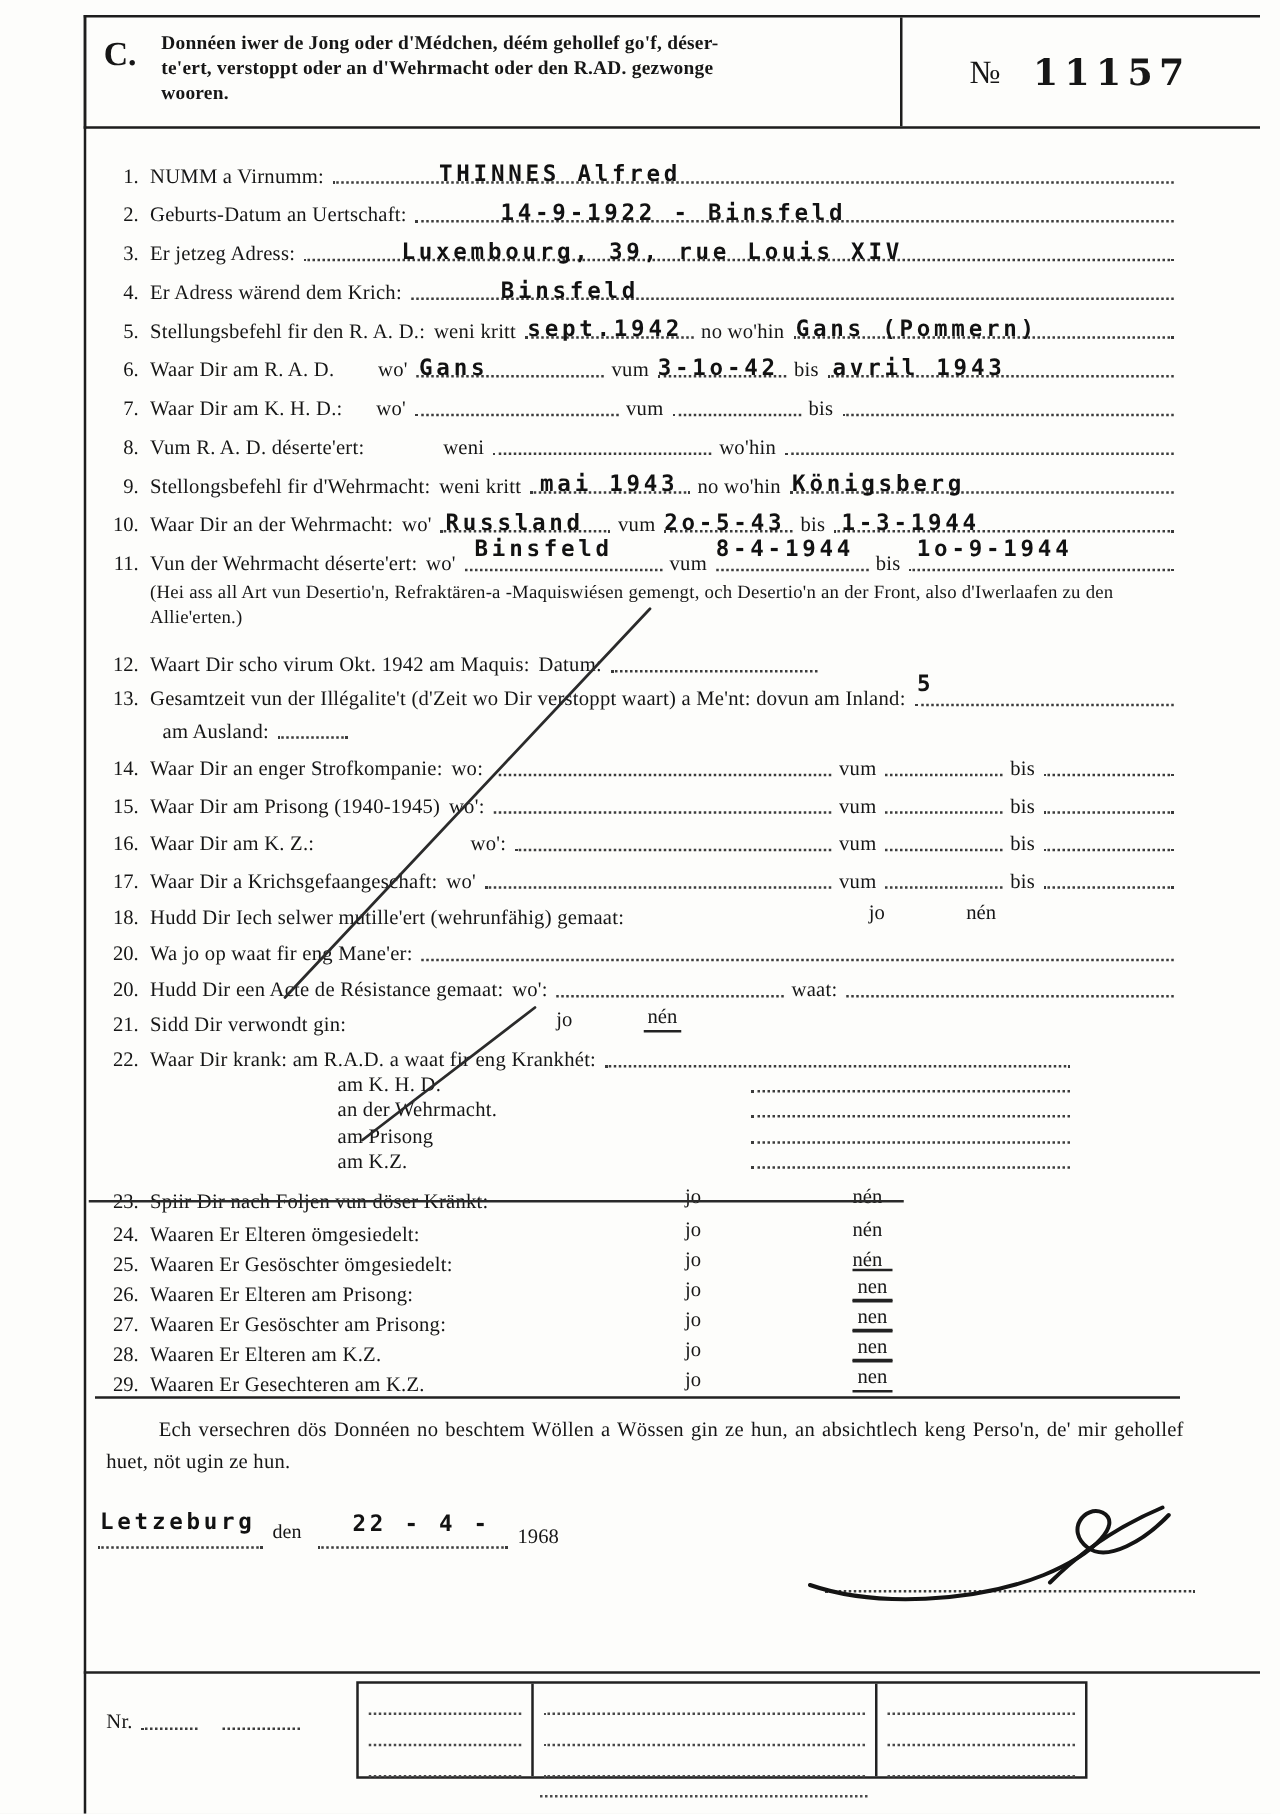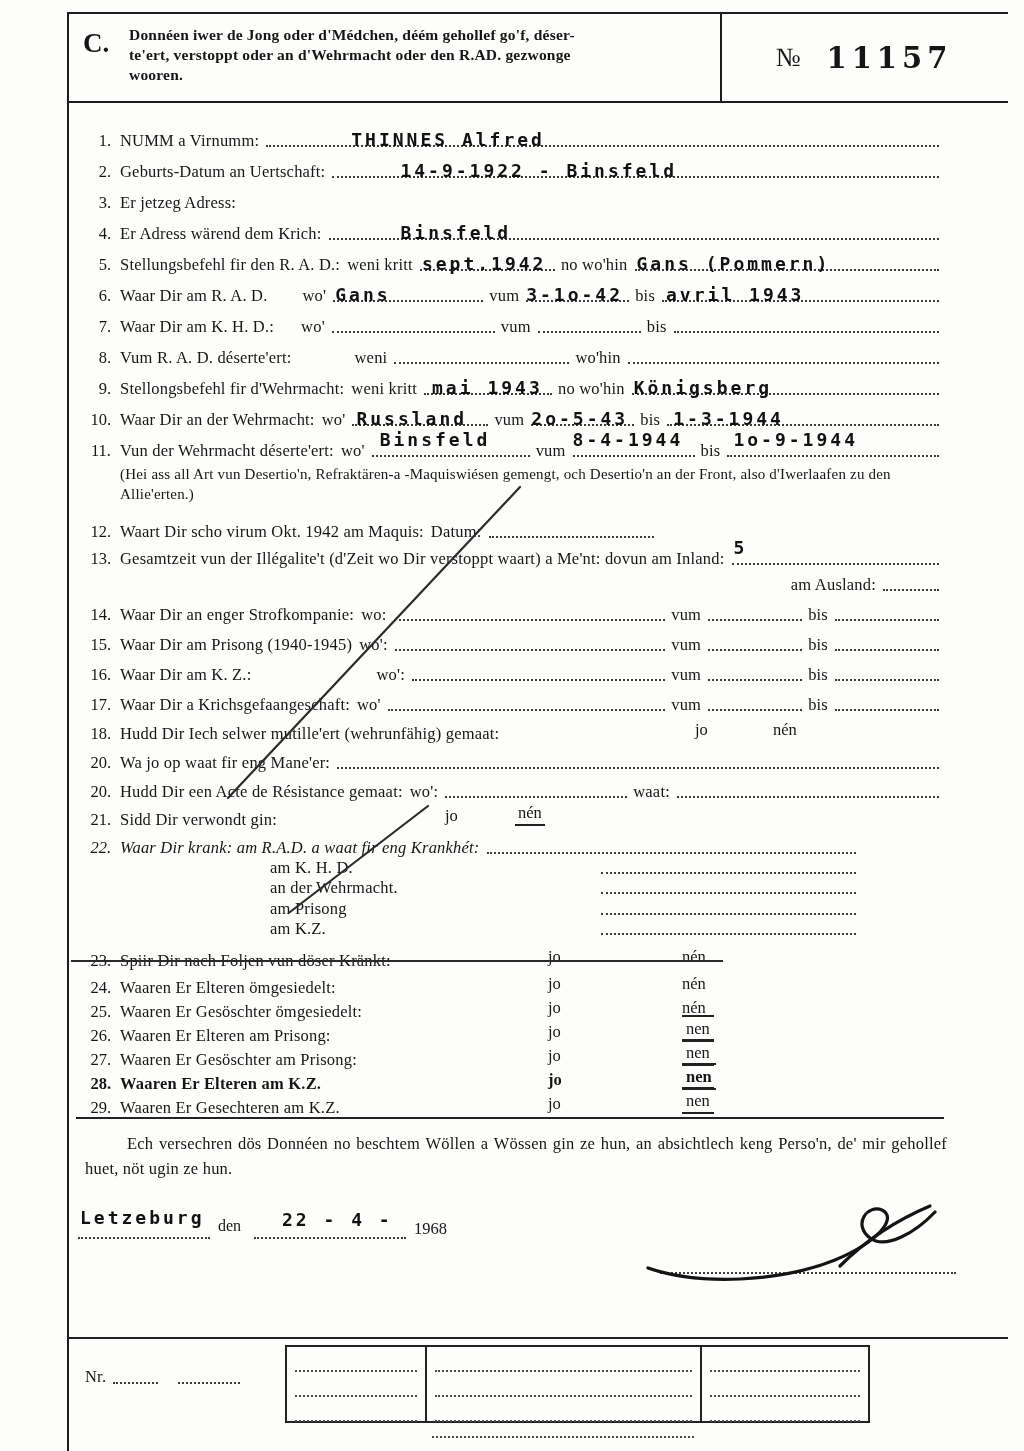--- a/index.html
+++ b/index.html
@@ -129,20 +129,23 @@
       <div class="row" style="height: 31px;">
         <span class="num">2.</span>
         <span class="lbl">Geburts-Datum an Uertschaft:</span>
         <span class="fill grow">
           <span class="typed" style="left: 55px; margin-left: 13px;">14-9-1922 -  Binsfeld</span>
         </span>
       </div>
       <div class="row" style="height: 31px;">
         <span class="num">3.</span>
         <span class="lbl">Er jetzeg Adress:</span>
+        <span class="fill grow">
+          <span class="typed" style="left: 78px;">Luxembourg, 39, rue Louis XIV</span>
+        </span>
       </div>
       <div class="row" style="height: 31px;">
         <span class="num">4.</span>
         <span class="lbl">Er Adress wärend dem Krich:</span>
         <span class="fill grow">
           <span class="typed" style="left: 72px;">Binsfeld</span>
         </span>
       </div>
       <div class="row" style="height: 31px;">
         <span class="num">5.</span>
@@ -244,21 +247,21 @@
         <span class="lbl">Datum:</span>
         <span class="fill" style="width: 165px;"></span>
       </div>
       <div class="row" style="height: 27px;">
         <span class="num">13.</span>
         <span class="lbl">Gesamtzeit vun der Illégalite't (d'Zeit wo Dir verstoppt waart) a Me'nt: dovun am Inland:</span>
         <span class="fill grow">
           <span class="typed raised" style="left: 2px;">5</span>
         </span>
       </div>
-      <div class="row" style="height: 26px; justify-content: flex-end;">
+      <div class="row" style="height: 26px;">
         <span class="num" style="width: 36px;"></span>
         <span class="lbl">am Ausland:</span>
         <span class="fill" style="width: 56px;"></span>
       </div>
       <div class="row" style="height: 30px;">
         <span class="num">14.</span>
         <span class="lbl">Waar Dir an enger Strofkompanie:</span>
         <span class="lbl">wo:</span>
         <span class="fill grow"></span>
         <span class="lbl">vum</span>
@@ -315,21 +318,21 @@
         <span class="fill" style="width: 182px;"></span>
         <span class="lbl">waat:</span>
         <span class="fill grow"></span>
       </div>
       <div class="row" style="height: 28px;">
         <span class="num">21.</span>
         <span class="lbl">Sidd Dir verwondt gin:</span>
         <span class="jon" style="left: 360px;">jo</span>
         <span class="jon underlined" style="left: 430px;">nén</span>
       </div>
-      <div class="row" style="height: 28px; font-style: italic;">
+      <div class="row" style="height: 28px;">
         <span class="num">22.</span>
         <span class="lbl">Waar Dir krank: am R.A.D. a waat fir eng Krankhét:</span>
         <span class="fill grow"></span>
         <span class="sp" style="width: 83px;"></span>
       </div>
       <div class="row" style="height: 20px;">
         <span class="num" style="width: 176px;"></span>
         <span class="lbl">am K. H. D.</span>
         <span class="spg"></span>
         <span class="fill" style="width: 255px;"></span>
@@ -379,21 +382,21 @@
         <span class="lbl">Waaren Er Elteren am Prisong:</span>
         <span class="jon" style="left: 463px;">jo</span>
         <span class="jon lined" style="left: 597px;">nen</span>
       </div>
       <div class="row" style="height: 24px;">
         <span class="num">27.</span>
         <span class="lbl">Waaren Er Gesöschter am Prisong:</span>
         <span class="jon" style="left: 463px;">jo</span>
         <span class="jon lined" style="left: 597px;">nen</span>
       </div>
-      <div class="row" style="height: 24px; font-weight: bold;">
+      <div class="row" style="height: 24px;">
         <span class="num">28.</span>
         <span class="lbl">Waaren Er Elteren am K.Z.</span>
         <span class="jon" style="left: 463px;">jo</span>
         <span class="jon lined" style="left: 597px;">nen</span>
       </div>
       <div class="row" style="height: 24px;">
         <span class="num">29.</span>
         <span class="lbl">Waaren Er Gesechteren am K.Z.</span>
         <span class="jon" style="left: 463px;">jo</span>
         <span class="jon lined" style="left: 597px;">nen</span>

